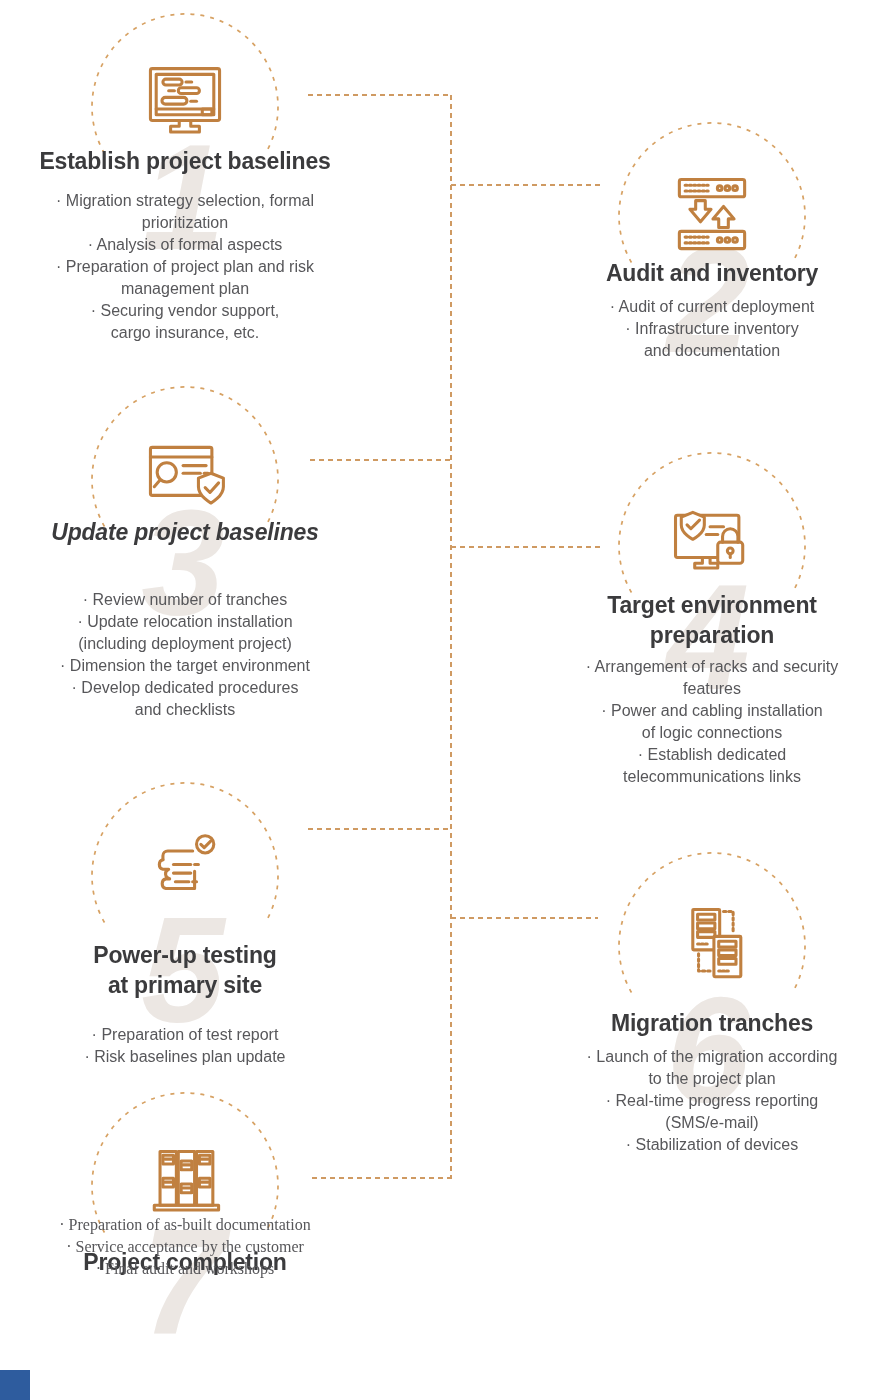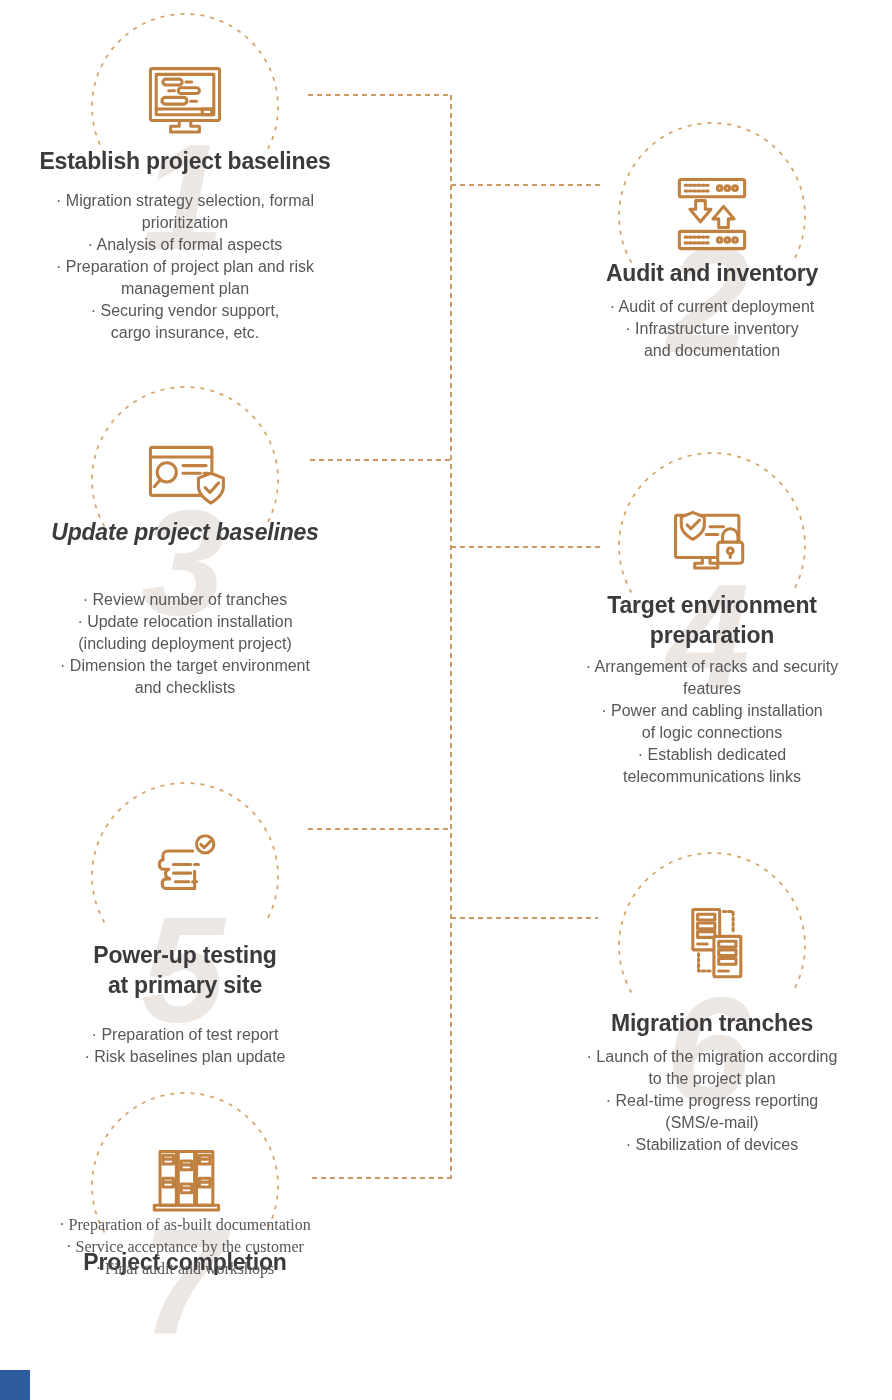--- a/index.html
+++ b/index.html
@@ -133,20 +133,21 @@
           </svg>
         </div>
         <div class="title col-left" style="top: 517px; font-style: italic;">
           <div>Update project baselines</div>
         </div>
         <div class="bullets col-left" style="top: 589px;">
           <div>· Review number of tranches</div>
           <div>· Update relocation installation</div>
           <div>(including deployment project)</div>
           <div>· Dimension the target environment</div>
+          <div>· Develop dedicated procedures</div>
           <div>and checklists</div>
         </div>
       </div>
       <div class="step">
         <div class="ghost" style="left: 705px; top: 562px;">4</div>
         <div class="circle-arc" style="left: 612px; top: 446px;"><svg width="200" height="155" viewBox="0 0 200 155" fill="none">
   <path d="M19.5 146.5 A93 93 0 1 1 180.5 146.5" stroke="var(--circle)" stroke-width="1.7" stroke-dasharray="4 6"></path>
           </svg></div>
         <div class="icon" style="left: 664px; top: 498px;">
           <svg width="96" height="96" viewBox="0 0 100 100" fill="none" stroke="var(--icon)" stroke-width="3.2" stroke-linecap="round" stroke-linejoin="round">

